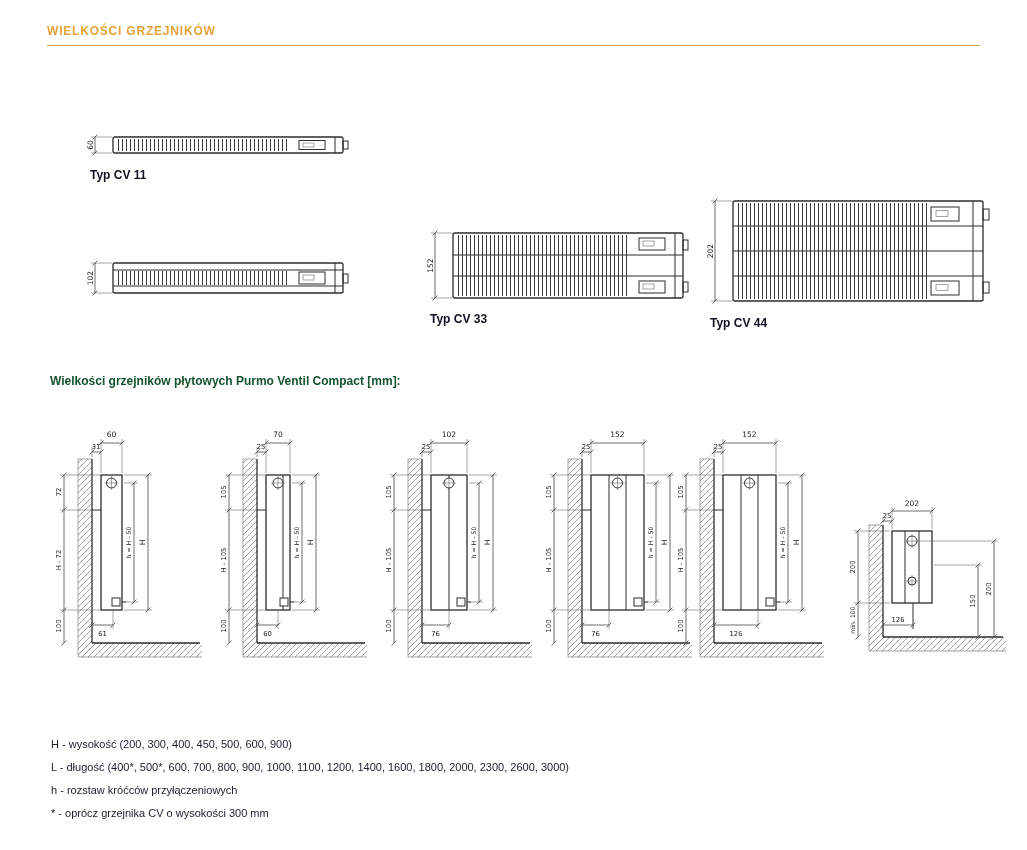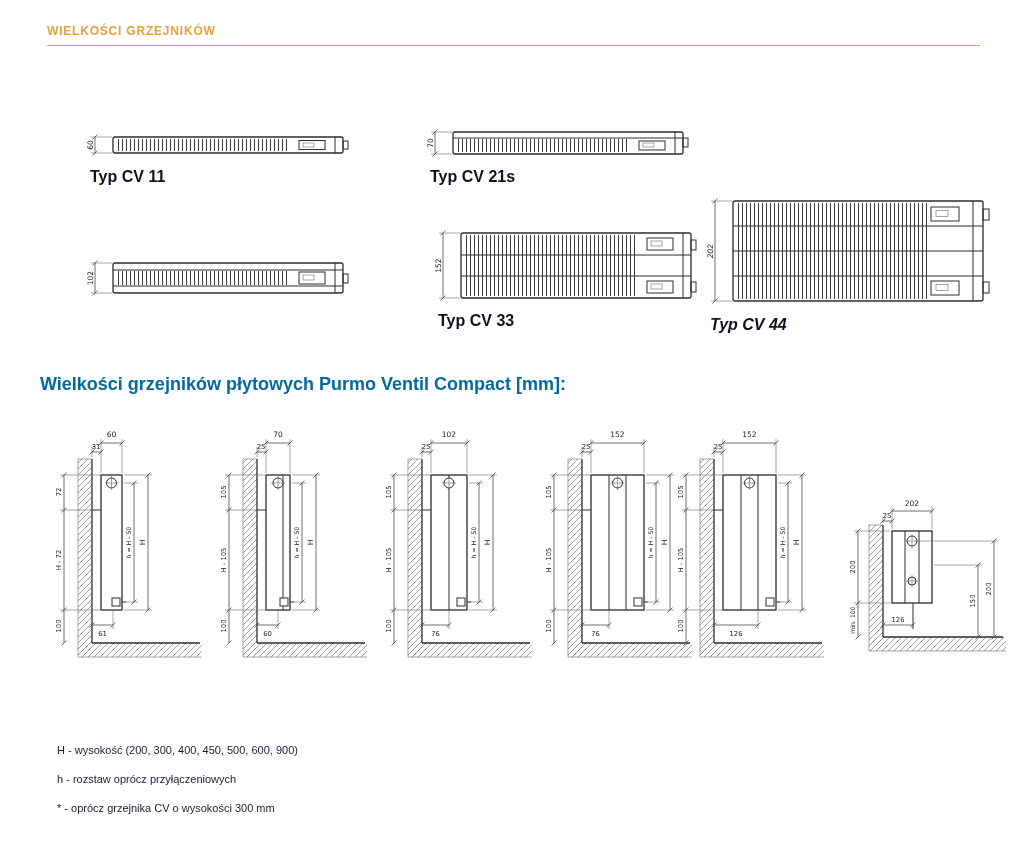--- a/index.html
+++ b/index.html
@@ -1,29 +1,29 @@
 <!DOCTYPE html>
 <html><head>
 <meta charset="utf-8">
 <style>
   html,body{margin:0;padding:0;background:#fff;}
   .page{position:relative;width:1027px;height:850px;background:#fff;overflow:hidden;
         font-family:"Liberation Sans",sans-serif;color:#1b1b2e;}
   .hdr-title{position:absolute;left:47px;top:24px;margin:0;font-size:12px;font-weight:700;
              letter-spacing:.8px;color:#e5a23c;}
   .hdr-rule{position:absolute;left:47px;top:45px;width:933px;height:0;border-top:1px solid #e2a243;}
-  .sec-title{position:absolute;left:40px;top:374px;margin:0;font-size:18px;font-weight:700;color:#0369a1;}
+  .sec-title{position:absolute;left:50px;top:374px;margin:0;font-size:12px;font-weight:700;color:#14532d;}
   .legend{position:absolute;left:47px;top:731px;}
-  .legend p{margin:10px;font-size:11px;line-height:19px;color:#1c1c30;}
+  .legend p{margin:4px;font-size:11px;line-height:19px;color:#1c1c30;}
   .cs{position:absolute;margin:0;}
-  .cs figcaption{font-size:16px;font-weight:700;color:#101022;margin:2px 0 0 5px;}
+  .cs figcaption{font-size:12px;font-weight:700;color:#101022;margin:2px 0 0 5px;}
   .cs1{left:85px;top:128px;}  .cs2{left:425px;top:124px;}
   .cs3{left:85px;top:255px;}  .cs3 figcaption{margin-top:7px;}
-  .cs4{left:425px;top:228px;margin-left:8px;} .cs4 figcaption{margin-top:4px;}
-  .cs5{left:705px;top:196px;font-style:italic;} .cs5 figcaption{margin-top:4px;}
+  .cs4{left:425px;top:228px;} .cs4 figcaption{margin-top:4px;}
+  .cs5{left:705px;top:196px;} .cs5 figcaption{margin-top:4px;}
   .sv{position:absolute;top:425px;width:160px;height:245px;}
   .sv1{left:50px;} .sv2{left:215px;} .sv3{left:380px;} .sv4{left:540px;} .sv5{left:672px;}
   .sv6{position:absolute;left:828px;top:495px;width:185px;height:170px;}
   
   .ln{stroke:#2d2d2d;stroke-width:1.3;fill:none;}
   .lnf{stroke:#2d2d2d;stroke-width:1.3;fill:#fff;}
   .ln2{stroke:#2d2d2d;stroke-width:1;fill:none;}
   .ln2f{stroke:#2d2d2d;stroke-width:1;fill:#fff;}
   .dl{stroke:#4a4a4a;stroke-width:.8;fill:none;}
   .ext{stroke:#6a6a6a;stroke-width:.6;fill:none;}
@@ -63,41 +63,20 @@
         <rect x="32" y="11" width="172" height="12" fill="url(#fins)"></rect>
         <rect x="214" y="12.5" width="26" height="9" class="ln2"></rect>
         <rect x="218" y="15" width="11" height="4" class="ext"></rect>
         <line x1="250" y1="9" x2="250" y2="25" class="ln2"></line>
         <rect x="258" y="13" width="5" height="8" class="ln2"></rect>
       </g>
     </svg>
     <figcaption>Typ CV 11</figcaption>
   </figure>
 
-  <figure class="cs cs2">
-    <svg width="265" height="38" viewBox="0 0 265 38">
-      <g>
-        <line x1="6" y1="8" x2="27" y2="8" class="ext"></line>
-          <line x1="6" y1="30" x2="27" y2="30" class="ext"></line>
-        <line x1="10" y1="8" x2="10" y2="30" class="dl"></line>
-        <path class="dl" d="M7.5 10.5L12.5 5.5M7.5 32.5L12.5 27.5"></path>
-        <text class="dt" x="8" y="19" transform="rotate(-90 8 19)">70</text>
-      </g>
-      <g>
-        <rect x="28" y="8" width="230" height="22" rx="2" class="lnf"></rect>
-        <line x1="28" y1="14" x2="258" y2="14" class="ln2"></line>
-        <rect x="32" y="15" width="172" height="13" fill="url(#fins)"></rect>
-        <rect x="214" y="17" width="26" height="9" class="ln2"></rect>
-        <rect x="218" y="19" width="11" height="4" class="ext"></rect>
-        <line x1="250" y1="8" x2="250" y2="30" class="ln2"></line>
-        <rect x="258" y="14" width="5" height="9" class="ln2"></rect>
-      </g>
-    </svg>
-    <figcaption>Typ CV 21s</figcaption>
-  </figure>
 
   <figure class="cs cs3">
     <svg width="265" height="46" viewBox="0 0 265 46">
       <g>
         <line x1="6" y1="8" x2="27" y2="8" class="ext"></line>
           <line x1="6" y1="38" x2="27" y2="38" class="ext"></line>
         <line x1="10" y1="8" x2="10" y2="38" class="dl"></line>
         <path class="dl" d="M7.5 10.5L12.5 5.5M7.5 40.5L12.5 35.5"></path>
         <text class="dt" x="8" y="23" transform="rotate(-90 8 23)">102</text>
       </g>
@@ -540,17 +519,18 @@
     </g>
     <g>
       <line x1="55" y1="130" x2="85" y2="130" class="dl"></line>
       <path class="dl" d="M52.5 132.5L57.5 127.5M82.5 132.5L87.5 127.5"></path>
       <text class="dt ds" x="70" y="127">126</text>
     </g>
   </svg>
 
   <div class="legend">
     <p>H - wysokość (200, 300, 400, 450, 500, 600, 900)</p>
-    <p>h - rozstaw oprócz przyłączeniowych</p>
+    <p>L - długość (400*, 500*, 600, 700, 800, 900, 1000, 1100, 1200, 1400, 1600, 1800, 2000, 2300, 2600, 3000)</p>
+    <p>h - rozstaw króćców przyłączeniowych</p>
     <p>* - oprócz grzejnika CV o wysokości 300 mm</p>
   </div>
 
 </div>
 
 </body></html>

